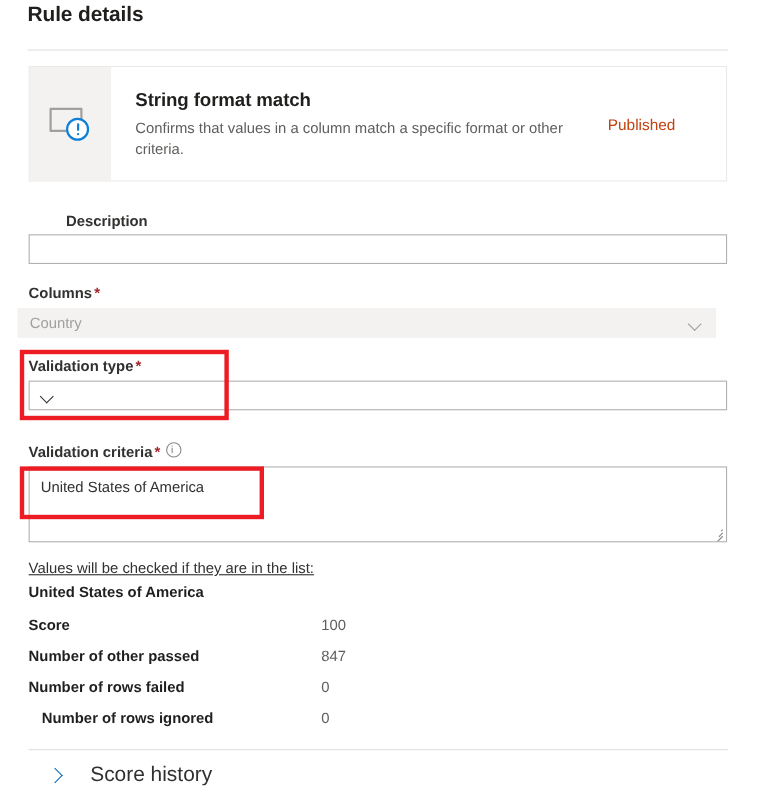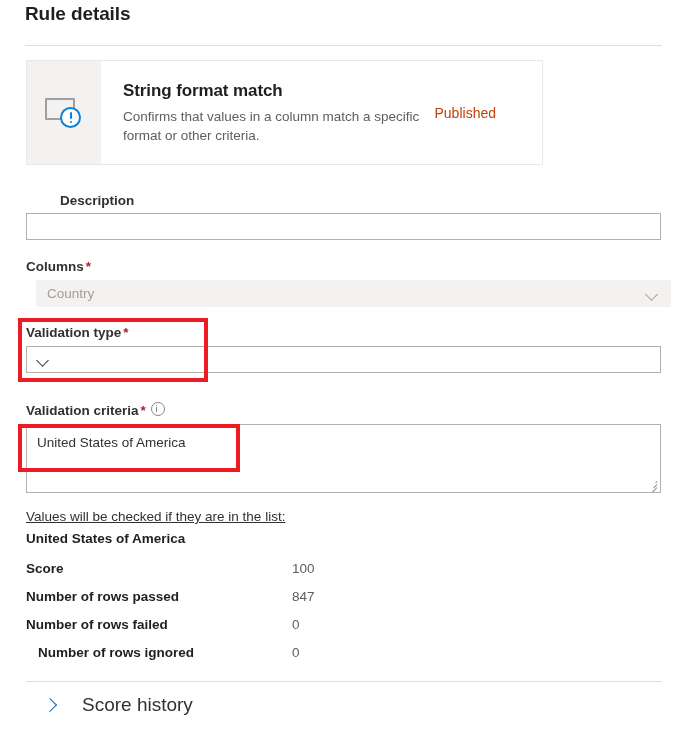--- a/index.html
+++ b/index.html
@@ -39,21 +39,21 @@
     width: 637px;
     height: 1px;
     background: #e1dfdd;
   }
 
   
   .rule-card {
     position: absolute;
     left: 26px;
     top: 60px;
-    width: 517px;
+    width: 635px;
     height: 105px;
     border: 1px solid #ebe9e7;
     background: #ffffff;
     box-sizing: border-box;
     display: flex;
     align-items: stretch;
   }
   .rule-card-icon-wrap {
     width: 74px;
     background: #f3f2f1;
@@ -363,21 +363,21 @@
   </div>
 
   <div class="field-label" style="left:26px; top:193px;padding-left:34px;">
     <span>Description</span>
   </div>
   <input class="text-input" style="left: 26px; top: 213px; width: 635px; height: 27px;" value="">
 
   <div class="field-label" style="left:26px; top:259px;">
     <span>Columns</span><span class="req">*</span>
   </div>
-  <div class="combo disabled" style="left:36px; top:280px; width:635px; height:27px;">
+  <div class="combo disabled" style="left:16px; top:280px; width:635px; height:27px;">
     <span class="value">Country</span>
     <span class="chev"></span>
   </div>
 
   <div class="field-label" style="left:26px; top:325px;">
     <span>Validation type</span><span class="req">*</span>
   </div>
   <div class="combo enabled" style="left:26px; top:346px; width:635px; height:27px;">
     <span class="chev"></span>
   </div>
@@ -393,21 +393,21 @@
         <i></i>
       </span>
   </div>
 
   <div class="result-note" style="left:26px; top:509px;text-decoration:underline;">Values will be checked if they are in the list:</div>
   <div class="result-note-value" style="left:26px; top:531px;">United States of America</div>
 
   <div class="stat-label" style="top:561px; left:26px;">Score</div>
   <div class="stat-value" style="top:561px;">100</div>
 
-  <div class="stat-label" style="top:589px; left:26px;">Number of rows passed</div>
+  <div class="stat-label" style="top:589px; left:26px;">Number of other passed</div>
   <div class="stat-value" style="top:589px;">847</div>
 
   <div class="stat-label" style="top:617px; left:26px;">Number of rows failed</div>
   <div class="stat-value" style="top:617px;">0</div>
 
   <div class="stat-label" style="top:645px; left:26px;margin-left:12px;">Number of rows ignored</div>
   <div class="stat-value" style="top:645px;">0</div>
 
   <div class="footer-divider"></div>
   <div class="expander">

